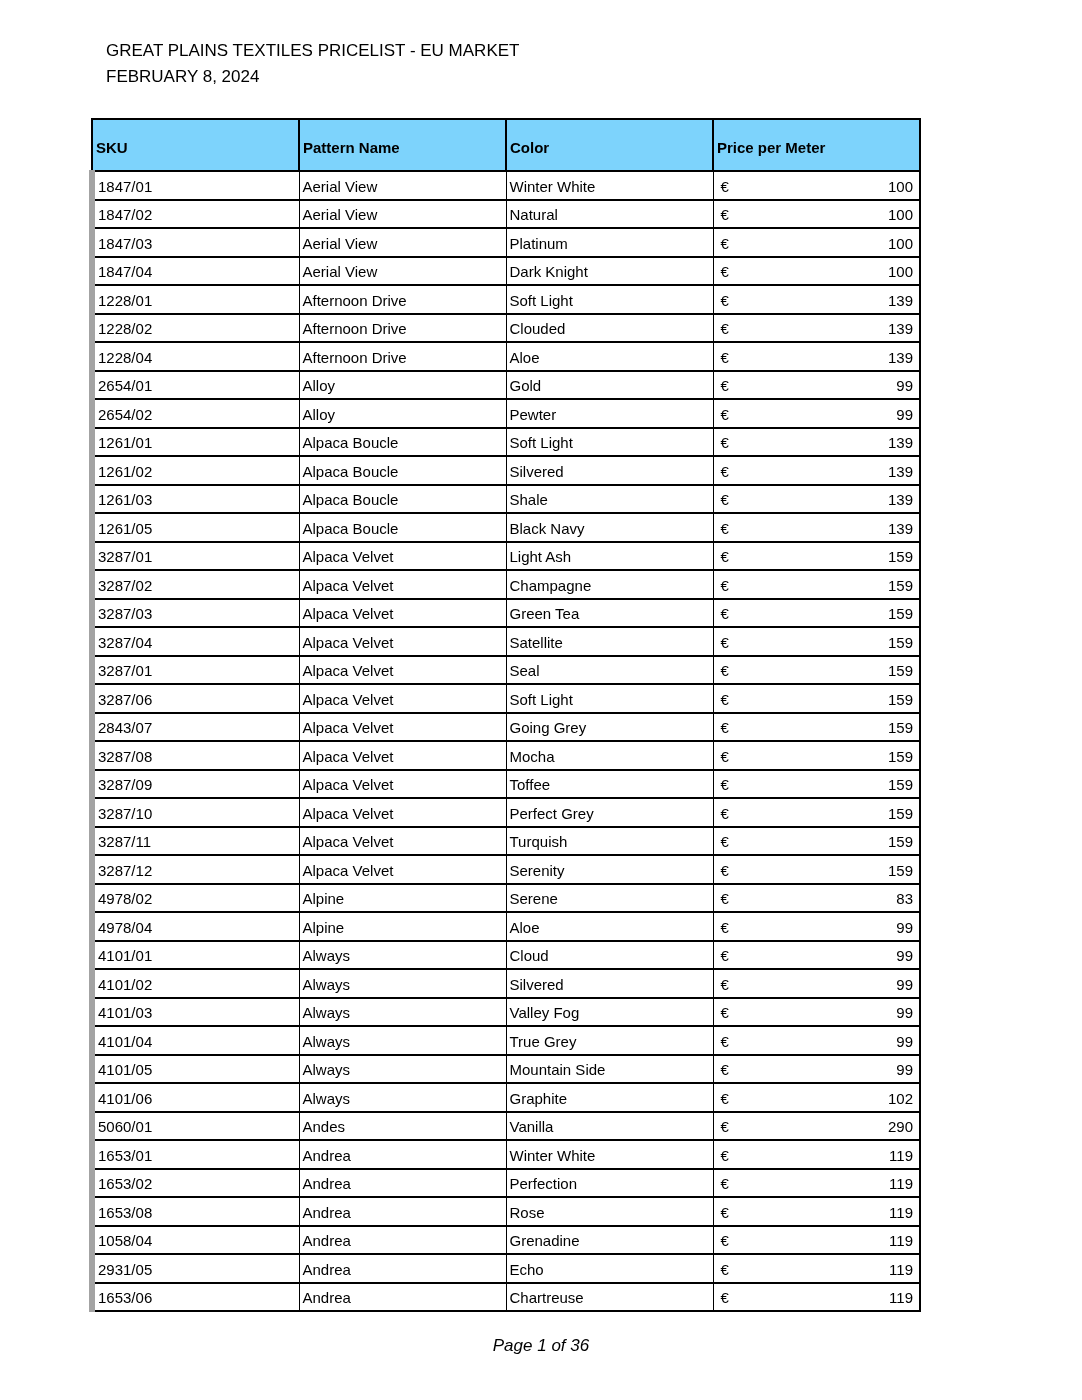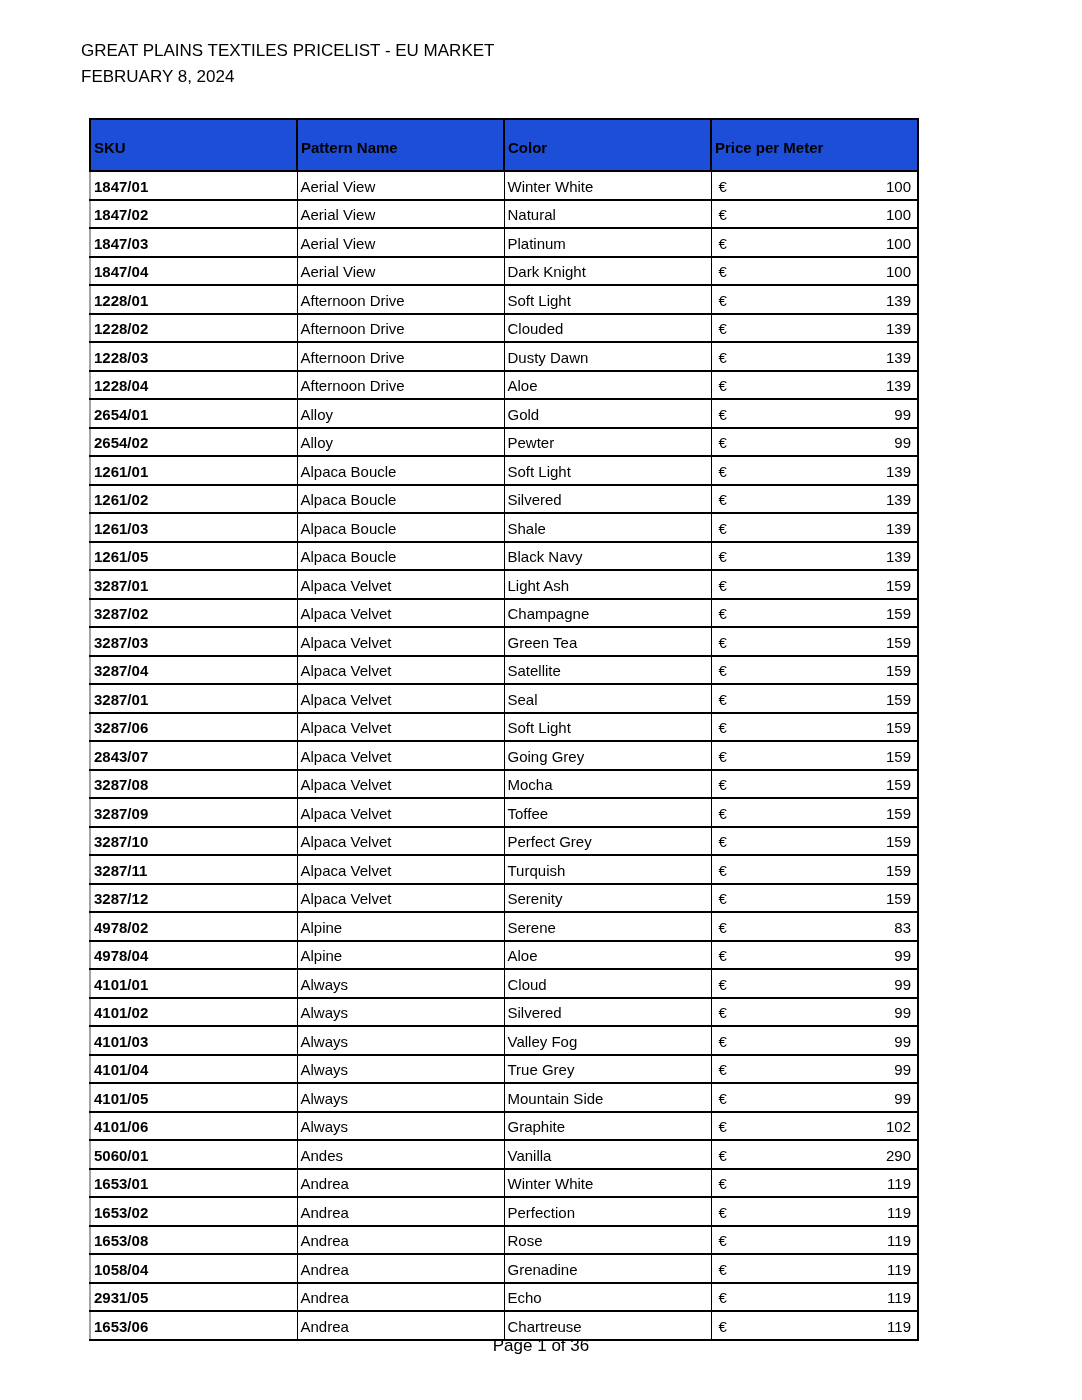--- a/index.html
+++ b/index.html
@@ -10,77 +10,78 @@
     body {
       width: 1082px;
       height: 1400px;
       position: relative;
       font-family: "Liberation Sans", "DejaVu Sans", sans-serif;
       color: #000000;
       overflow: hidden;
     }
     .doc-title {
       position: absolute;
-      left: 81px;
+      left: 106px;
       top: 38px;
       font-size: 17px;
       line-height: 26px;
       letter-spacing: 0px;
     }
     .doc-title div { white-space: nowrap; }
     table.pricelist {
       position: absolute;
       left: 89px;
       top: 118px;
       border-collapse: collapse;
       table-layout: fixed;
       width: 828px;
       font-size: 15px;
     }
     table.pricelist col.c1 { width: 207px; }
     table.pricelist col.c2 { width: 207px; }
     table.pricelist col.c3 { width: 207px; }
     table.pricelist col.c4 { width: 207px; }
     table.pricelist th {
-      background: #1d4ed8;
+      background: #7dd3fc;
       font-weight: bold;
       text-align: left;
       height: 46px;
       padding: 0 0 0 3px;
       border: 2px solid #000000;
       vertical-align: middle;
       padding-top: 4px;
     }
     table.pricelist td {
       height: 24.5px;
       padding: 0 0 0 3px;
       border-left: 1px solid #000000;
       border-right: 1px solid #000000;
       border-top: 2px solid #000000;
       border-bottom: 2px solid #000000;
       white-space: nowrap;
       overflow: hidden;
       vertical-align: middle;
       padding-top: 2px;
     }
-    table.pricelist tr td:first-child { border-left: 2px solid #a3a3a3; font-weight: bold; }
+    table.pricelist tr td:first-child { border-left: 6px solid #a3a3a3; }
     table.pricelist tr td:last-child { border-right: 2px solid #000000; }
     .price-cell {
       display: flex;
       justify-content: space-between;
       padding-left: 4px;
       padding-right: 6px;
     }
     .footer {
       position: absolute;
       left: 0;
       width: 1082px;
       top: 1336px;
       text-align: center;
       font-size: 17px;
+      font-style: italic;
     }
   </style>
 </head>
 <body>
 
 <div class="doc-title">
   <div>GREAT PLAINS TEXTILES PRICELIST - EU MARKET</div>
   <div>FEBRUARY 8, 2024</div>
 </div>
 
@@ -160,31 +161,20 @@
         <td>Afternoon Drive</td>
         <td>Clouded</td>
         <td>
           <div class="price-cell">
             <span>€</span>
             <span>139</span>
           </div>
         </td>
       </tr>
       <tr>
-        <td>1228/03</td>
-        <td>Afternoon Drive</td>
-        <td>Dusty Dawn</td>
-        <td>
-          <div class="price-cell">
-            <span>€</span>
-            <span>139</span>
-          </div>
-        </td>
-      </tr>
-      <tr>
         <td>1228/04</td>
         <td>Afternoon Drive</td>
         <td>Aloe</td>
         <td>
           <div class="price-cell">
             <span>€</span>
             <span>139</span>
           </div>
         </td>
       </tr>

